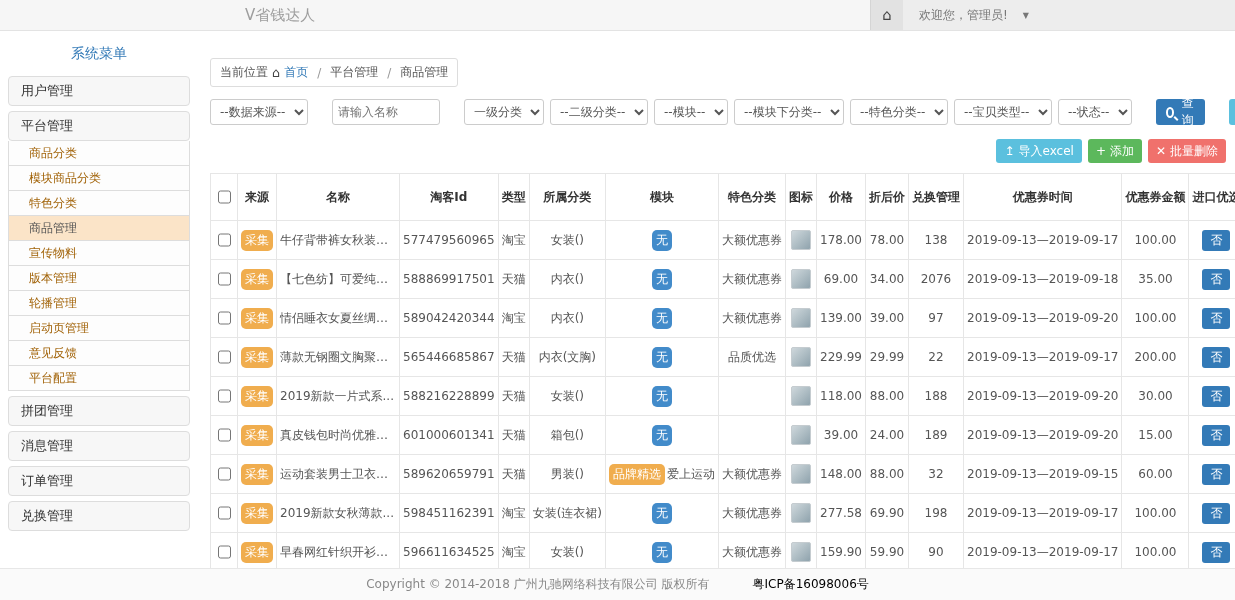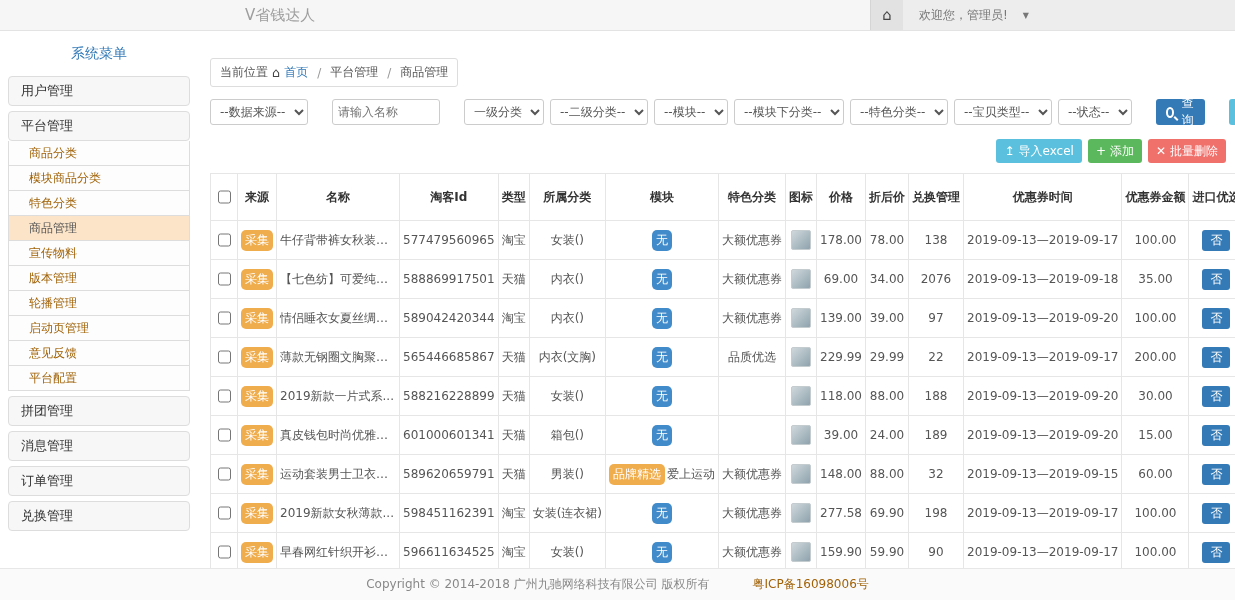--- a/index.html
+++ b/index.html
@@ -43,21 +43,21 @@
   .name-cell{max-width:116px;overflow:hidden;text-overflow:ellipsis;text-align:left !important;}
   .badge{display:inline-block;padding:2px 4px;border-radius:5px;color:#fff;font-size:12px;}
   .badge-orange{background:#f0ad4e;}
   .badge-blue{background:#428bca;}
   .module-plain{color:#555;margin-left:2px;}
   .cell-btn{border:none;border-radius:3px;color:#fff;font-size:12px;padding:2px 8px;cursor:pointer;font-family:inherit;}
   .btn-blue{background:#337ab7;}
   .thumb{display:inline-block;width:18px;height:18px;background:linear-gradient(135deg,#cfd8dc 0%,#8fa3ad 100%);border-radius:2px;vertical-align:middle;border:1px solid #c5ccd0;}
   
   .footer{position:absolute;left:0;right:0;bottom:0;height:31px;background:#fafafa;border-top:1px solid #e7e7e7;display:flex;align-items:center;justify-content:center;font-size:12px;color:#888;gap:3px;z-index:4;}
-  .footer a{color:#a16207;text-decoration:none;cursor:pointer;margin-left:40px;}
+  .footer a{color:#000000;text-decoration:none;cursor:pointer;margin-left:40px;}
 </style>
 </head>
 <body>
 
 <div class="topbar">
   <div class="brand">V省钱达人</div>
   <div class="topbar-right">
     <div class="home-btn">
         <span>⌂</span>
       </div>

